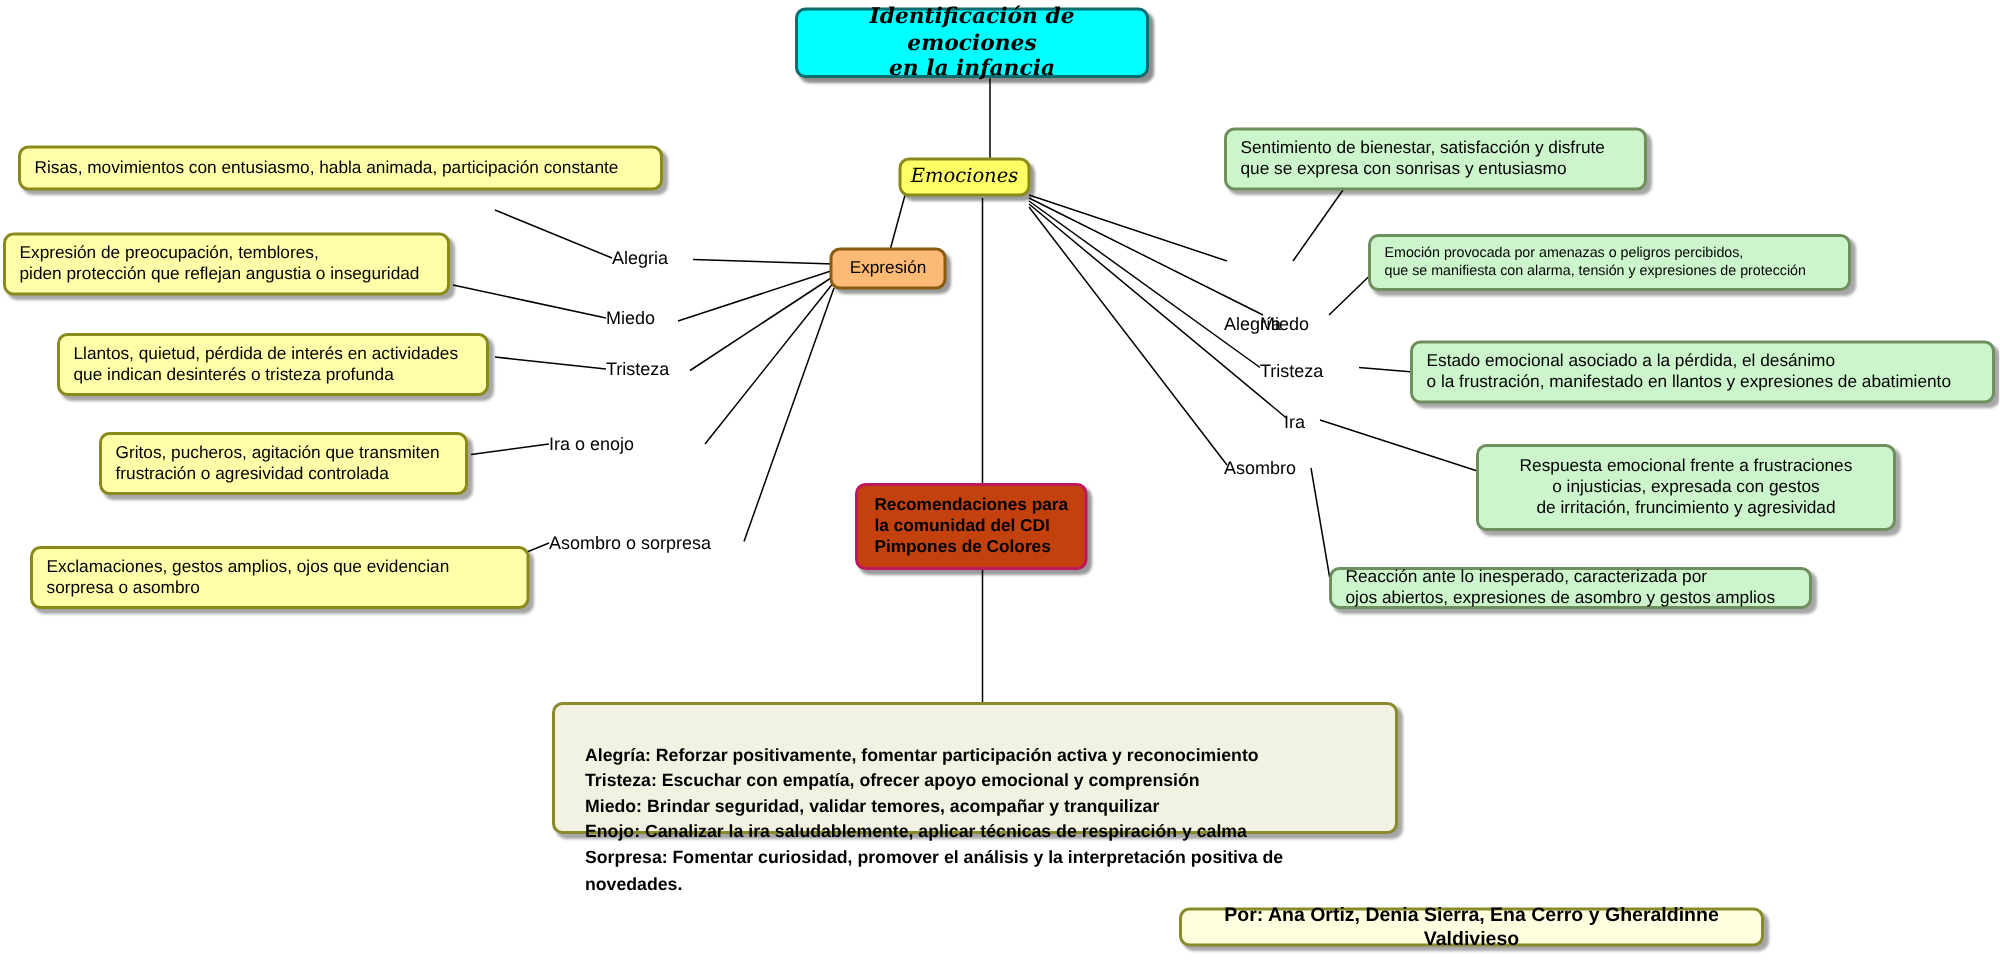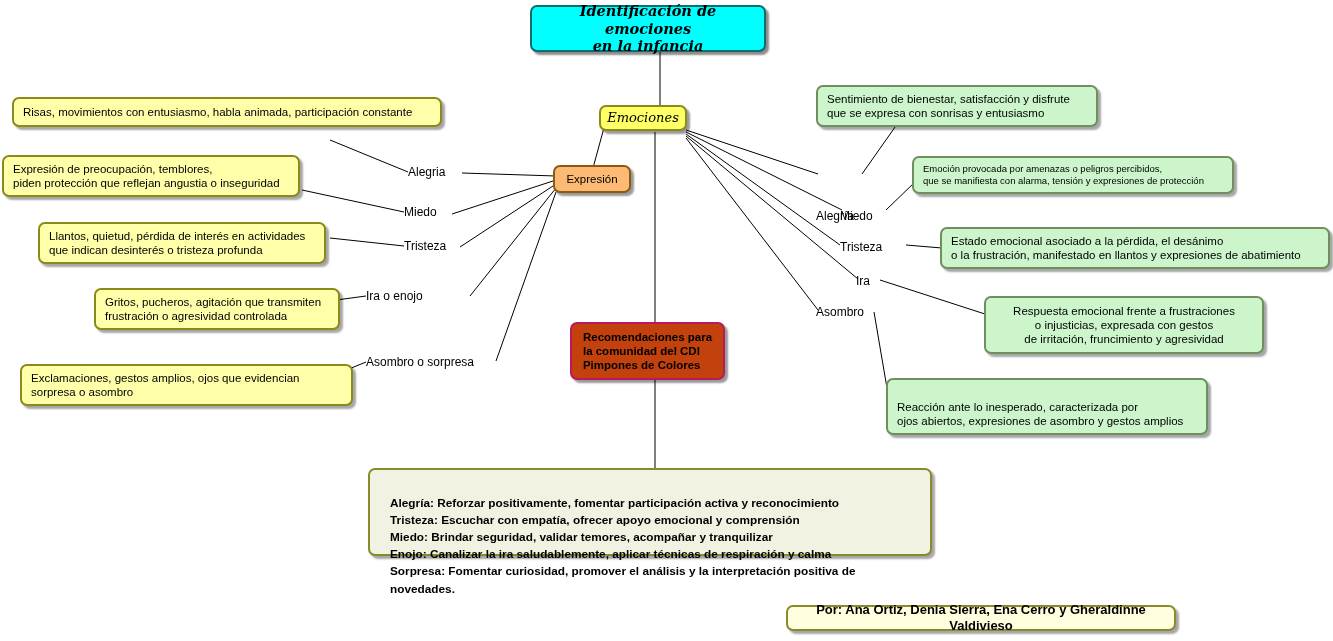--- a/index.html
+++ b/index.html
@@ -203,21 +203,21 @@
   <div class="node yellow-box" style="left:2px; top:155px; width:298px; height:42px; display:flex; align-items:center;">
     <span>Expresión de preocupación, temblores,
 piden protección que reflejan angustia o inseguridad</span>
   </div>
 
   <div class="node yellow-box" style="left:38px; top:222px; width:288px; height:42px; display:flex; align-items:center;">
     <span>Llantos, quietud, pérdida de interés en actividades
 que indican desinterés o tristeza profunda</span>
   </div>
 
-  <div class="node yellow-box" style="left:66px; top:288px; width:246px; height:42px; display:flex; align-items:center;margin-left:28px;">
+  <div class="node yellow-box" style="left:66px; top:288px; width:246px; height:42px; display:flex; align-items:center;">
     <span>Gritos, pucheros, agitación que transmiten
 frustración o agresividad controlada</span>
   </div>
 
   <div class="node yellow-box" style="left:20px; top:364px; width:333px; height:42px; display:flex; align-items:center;">
     <span>Exclamaciones, gestos amplios, ojos que evidencian
 sorpresa o asombro</span>
   </div>
 
   <div class="label" style="left:816px; top:174px;margin-top:35px;">
@@ -250,21 +250,21 @@
     <span>Estado emocional asociado a la pérdida, el desánimo
 o la frustración, manifestado en llantos y expresiones de abatimiento</span>
   </div>
 
   <div class="node green-box" style="left:984px; top:296px; width:280px; height:58px; display:flex; align-items:center; justify-content:center; text-align:center;">
     <span>Respuesta emocional frente a frustraciones
 o injusticias, expresada con gestos
 de irritación, fruncimiento y agresividad</span>
   </div>
 
-  <div class="node green-box" style="left:886px; top:378px; width:322px; height:57px; display:flex; align-items:flex-end;">
+  <div class="node green-box" style="left:886px; top:378px; width:322px; height:28px; display:flex; align-items:center;">
     <span>Reacción ante lo inesperado, caracterizada por
 ojos abiertos, expresiones de asombro y gestos amplios</span>
   </div>
 
   <div class="node detail-box" style="left:368px; top:468px; width:564px; height:88px; padding:8px 20px;">
     <span>Alegría: Reforzar positivamente, fomentar participación activa y reconocimiento
 Tristeza: Escuchar con empatía, ofrecer apoyo emocional y comprensión
 Miedo: Brindar seguridad, validar temores, acompañar y tranquilizar
 Enojo: Canalizar la ira saludablemente, aplicar técnicas de respiración y calma
 Sorpresa: Fomentar curiosidad, promover el análisis y la interpretación positiva de novedades.</span>

